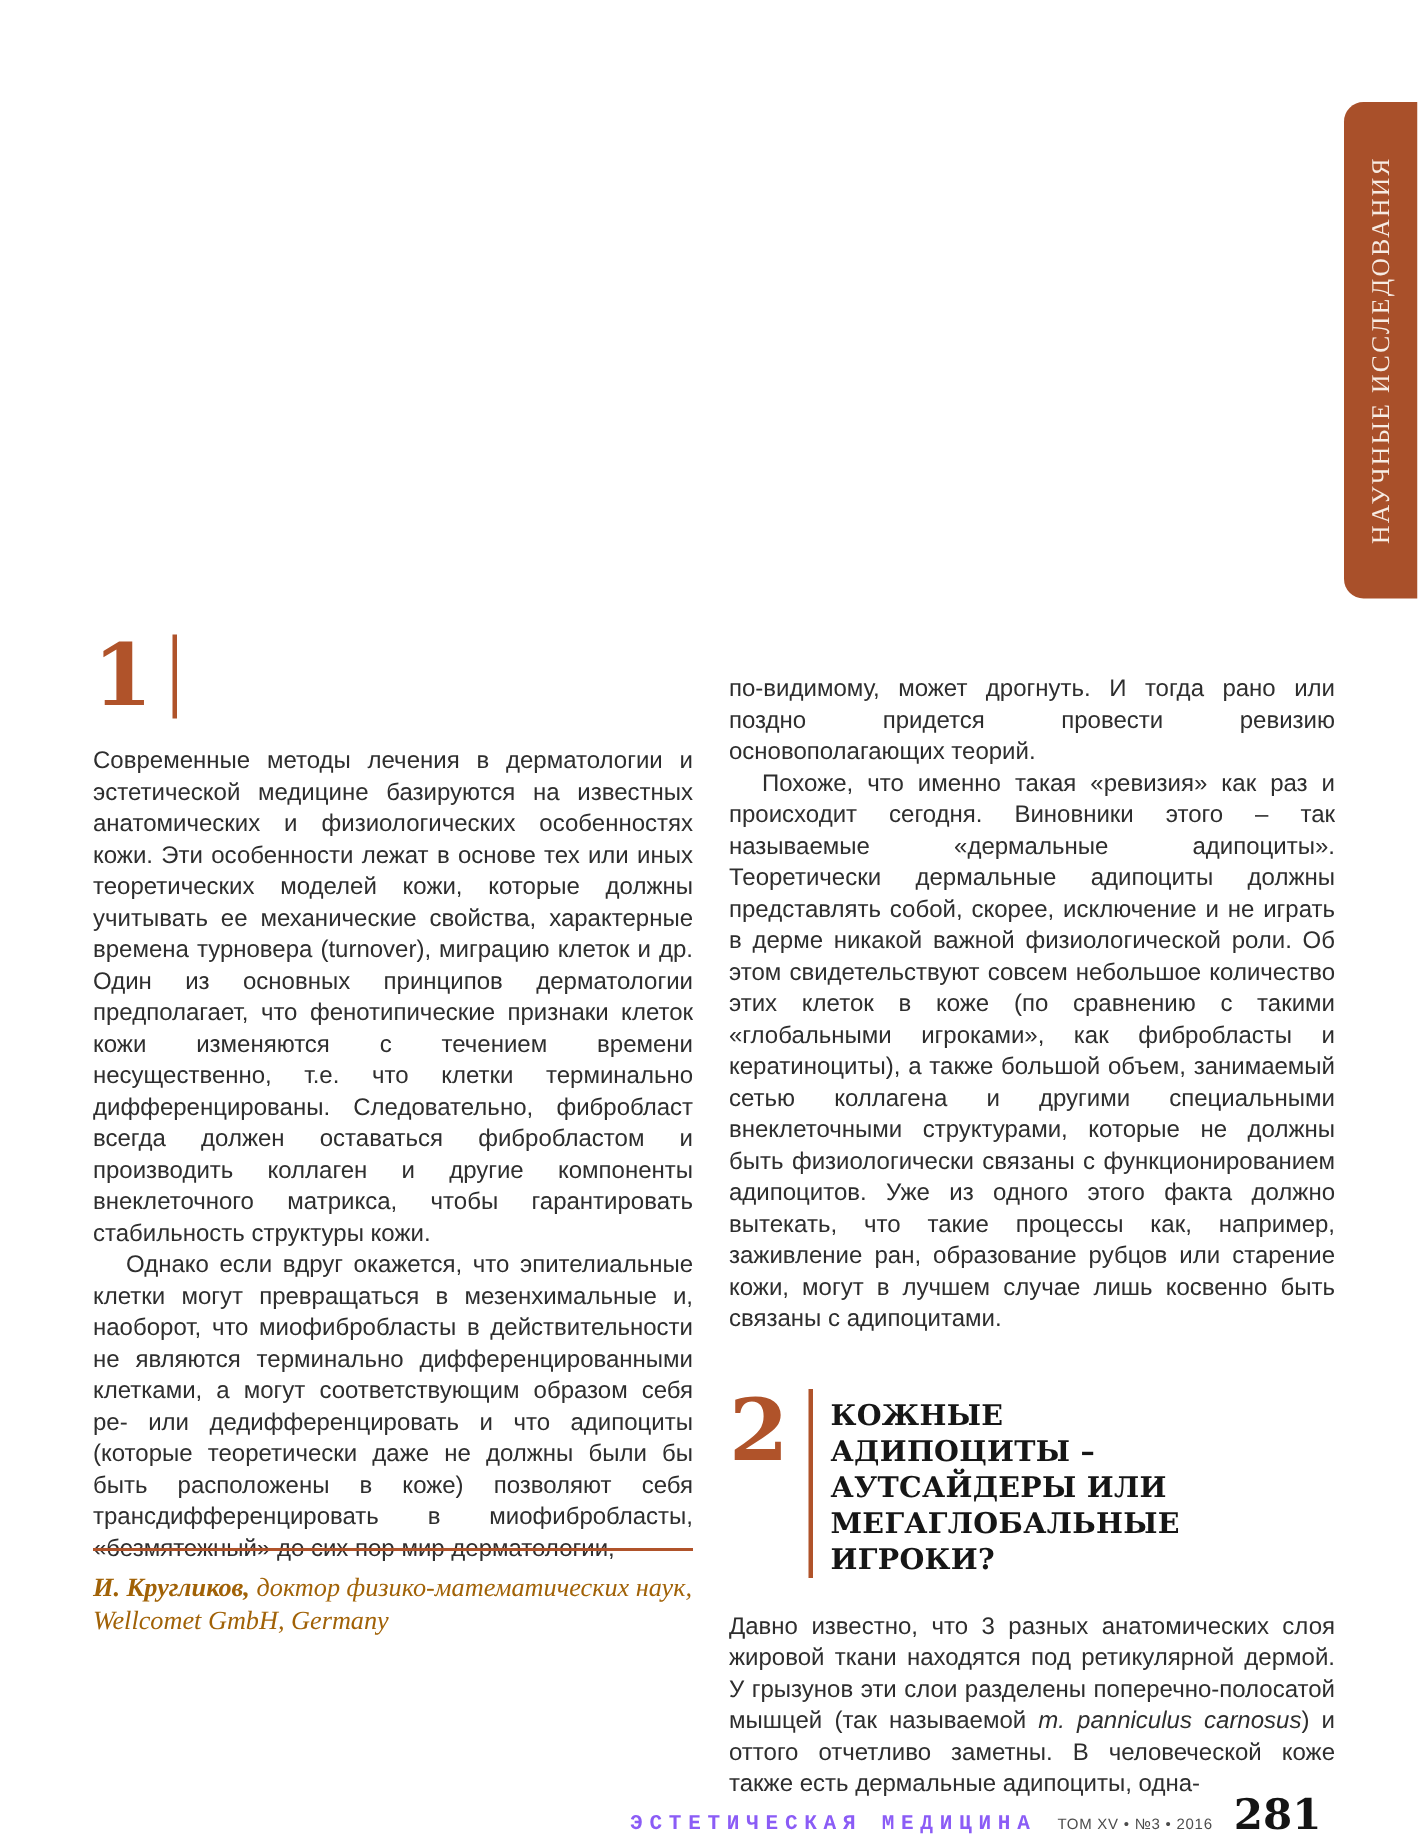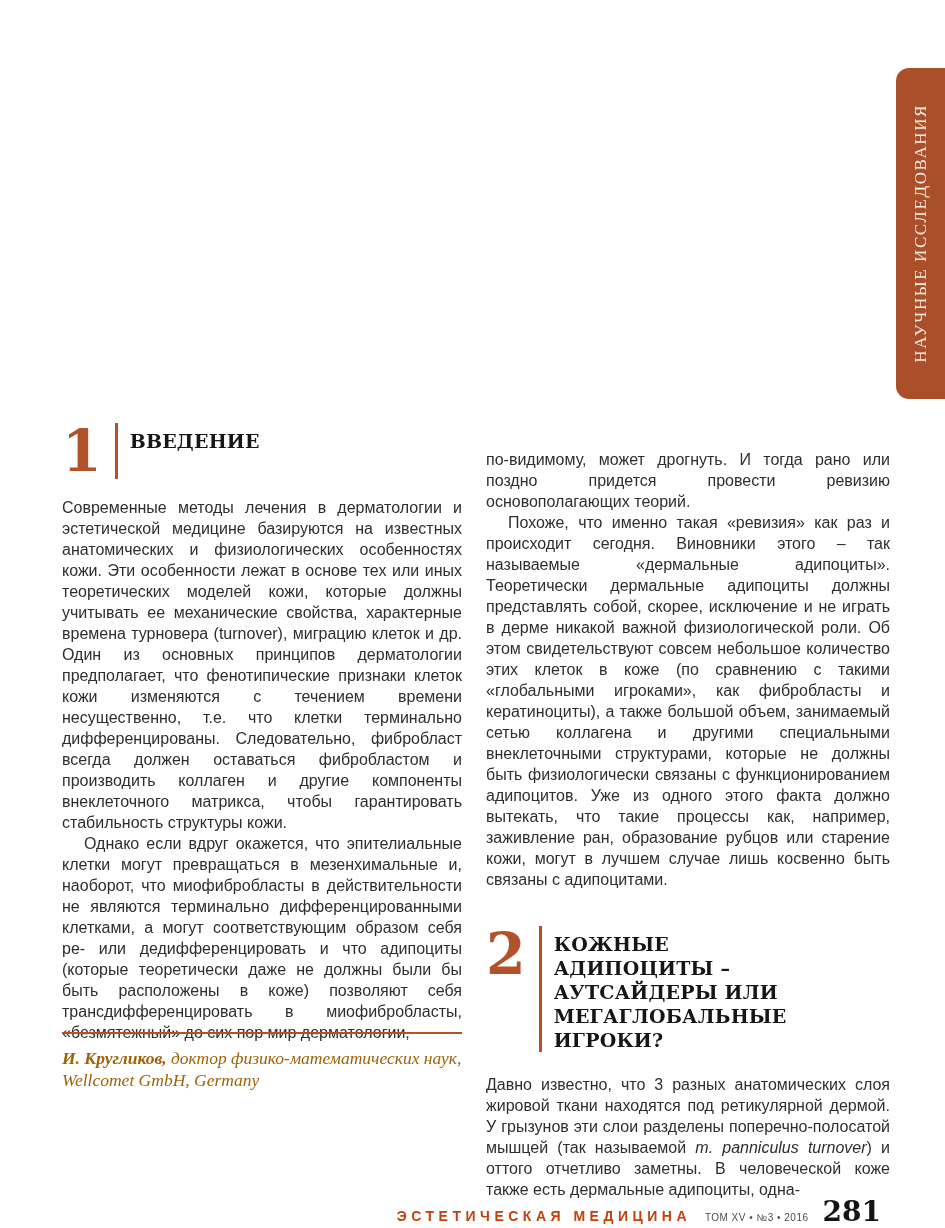--- a/index.html
+++ b/index.html
@@ -69,22 +69,22 @@
   }
   .author-block p{margin:0;}
   .author-name{font-weight:bold;}
 
   
   .footer{
     position:absolute;left:62px;right:64px;top:1160px;
     display:flex;justify-content:flex-end;align-items:baseline;gap:14px;
   }
   .journal-name{
-    font-family:Liberation Sans, sans-serif;font-weight:bold;
-    font-size:14px;letter-spacing:4.5px;color:#c2410c;white-space:nowrap;margin-top:48px;
+    font-family:Liberation Mono, monospace;font-weight:bold;
+    font-size:14px;letter-spacing:4.5px;color:#8b5cf6;white-space:nowrap;margin-top:48px;
   }
   .issue-info{
     font-size:10px;color:#4c4c4c;letter-spacing:0.5px;white-space:nowrap;
   }
   .page-number{
     font-family:"DejaVu Serif", serif;font-weight:bold;
     font-size:28px;color:#141414;white-space:nowrap;
   }
 </style>
 </head>
@@ -94,41 +94,40 @@
 
   <div class="side-tab">
     <span>НАУЧНЫЕ ИССЛЕДОВАНИЯ</span>
   </div>
 
 
   <div class="col col-left">
     <div class="sec-head sec-head-1">
       <div class="sec-num">1</div>
       <div class="sec-rule"></div>
-      <div class="sec-title">ВВЕДЕНИЕ</div>
     </div>
     <p>Современные методы лечения в дерматологии и эстетической медицине базируются на известных анатомических и физиологических особенностях кожи. Эти особенности лежат в основе тех или иных теоретических моделей кожи, которые должны учитывать ее механические свойства, характерные времена турновера (turnover), миграцию клеток и др. Один из основных принципов дерматологии предполагает, что фенотипические признаки клеток кожи изменяются с течением времени несущественно, т.е. что клетки терминально дифференцированы. Следовательно, фибробласт всегда должен оставаться фибробластом и производить коллаген и другие компоненты внеклеточного матрикса, чтобы гарантировать стабильность структуры кожи.</p>
     <p class="indent">Однако если вдруг окажется, что эпителиальные клетки могут превращаться в мезенхимальные и, наоборот, что миофибробласты в действительности не являются терминально дифференцированными клетками, а могут соответствующим образом себя ре- или дедифференцировать и что адипоциты (которые теоретически даже не должны были бы быть расположены в коже) позволяют себя трансдифференцировать в миофибробласты, «безмятежный» до сих пор мир дерматологии,</p>
   </div>
 
   <div class="author-block">
     <p><span class="author-name">И. Кругликов,</span><span> доктор физико-математических наук, Wellcomet GmbH, Germany</span></p>
   </div>
 
   <div class="col col-right">
     <p>по-видимому, может дрогнуть. И тогда рано или поздно придется провести ревизию основополагающих теорий.</p>
     <p class="indent">Похоже, что именно такая «ревизия» как раз и происходит сегодня. Виновники этого – так называемые «дермальные адипоциты». Теоретически дермальные адипоциты должны представлять собой, скорее, исключение и не играть в дерме никакой важной физиологической роли. Об этом свидетельствуют совсем небольшое количество этих клеток в коже (по сравнению с такими «глобальными игроками», как фибробласты и кератиноциты), а также большой объем, занимаемый сетью коллагена и другими специальными внеклеточными структурами, которые не должны быть физиологически связаны с функционированием адипоцитов. Уже из одного этого факта должно вытекать, что такие процессы как, например, заживление ран, образование рубцов или старение кожи, могут в лучшем случае лишь косвенно быть связаны с адипоцитами.</p>
 
     <div class="sec-head sec-head-2">
       <div class="sec-num">2</div>
       <div class="sec-rule"></div>
       <div class="sec-title">КОЖНЫЕ АДИПОЦИТЫ – АУТСАЙДЕРЫ ИЛИ МЕГАГЛОБАЛЬНЫЕ ИГРОКИ?</div>
     </div>
 
-    <p><span>Давно известно, что 3 разных анатомических слоя жировой ткани находятся под ретикулярной дермой. У грызунов эти слои разделены поперечно-полосатой мышцей (так называемой </span><span class="ital">m. panniculus turnover</span><span>) и оттого отчетливо заметны. В человеческой коже также есть дермальные адипоциты, одна-</span></p>
+    <p><span>Давно известно, что 3 разных анатомических слоя жировой ткани находятся под ретикулярной дермой. У грызунов эти слои разделены поперечно-полосатой мышцей (так называемой </span><span class="ital">m. panniculus carnosus</span><span>) и оттого отчетливо заметны. В человеческой коже также есть дермальные адипоциты, одна-</span></p>
   </div>
 
   <div class="footer">
     <span class="journal-name">ЭСТЕТИЧЕСКАЯ МЕДИЦИНА</span>
     <span class="issue-info">ТОМ XV • №3 • 2016</span>
     <span class="page-number">281</span>
   </div>
 
 </div>
 

